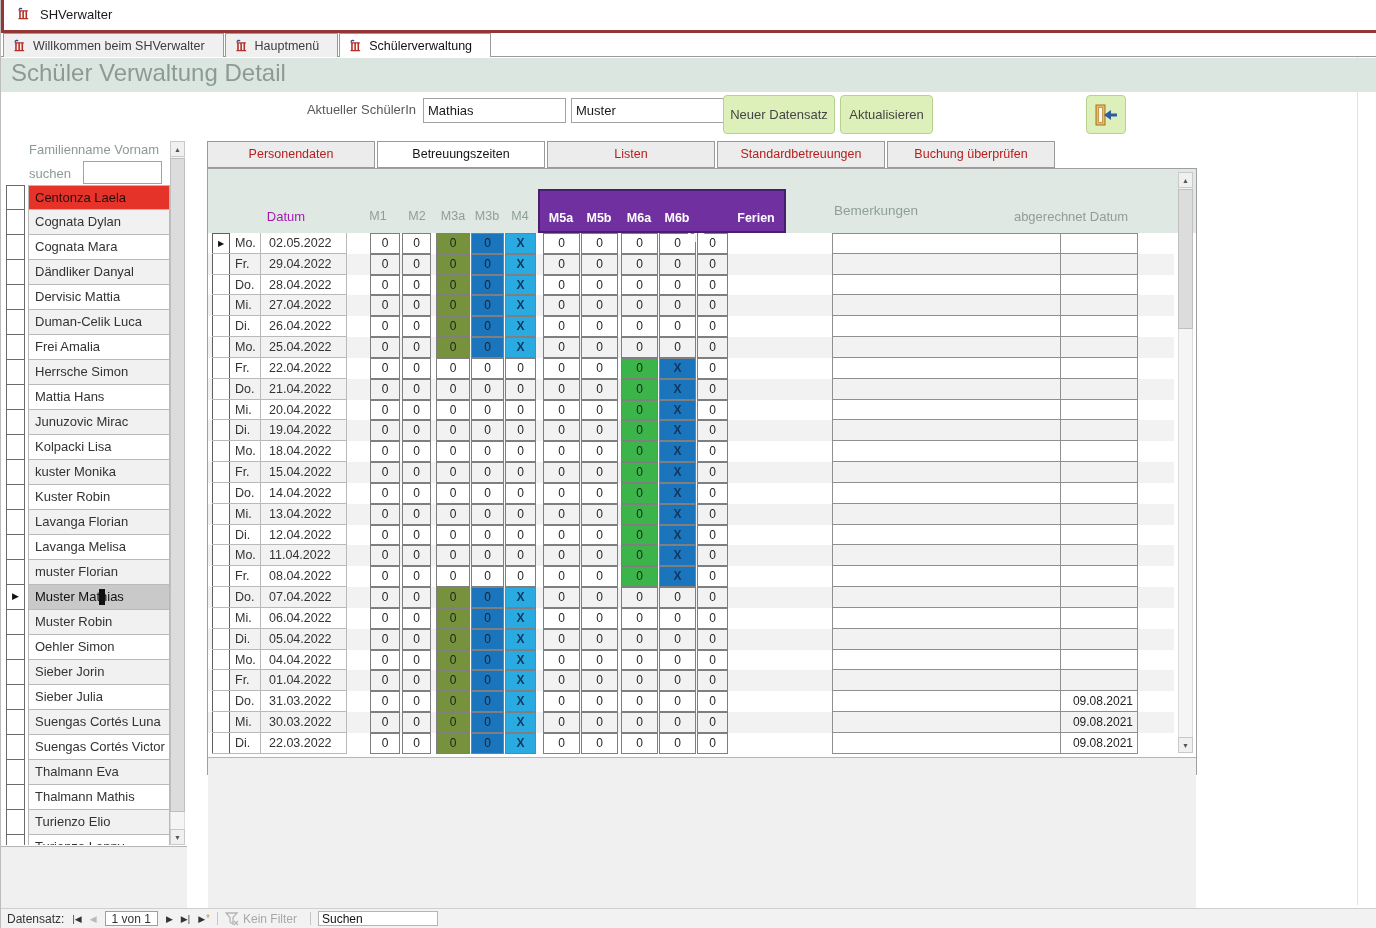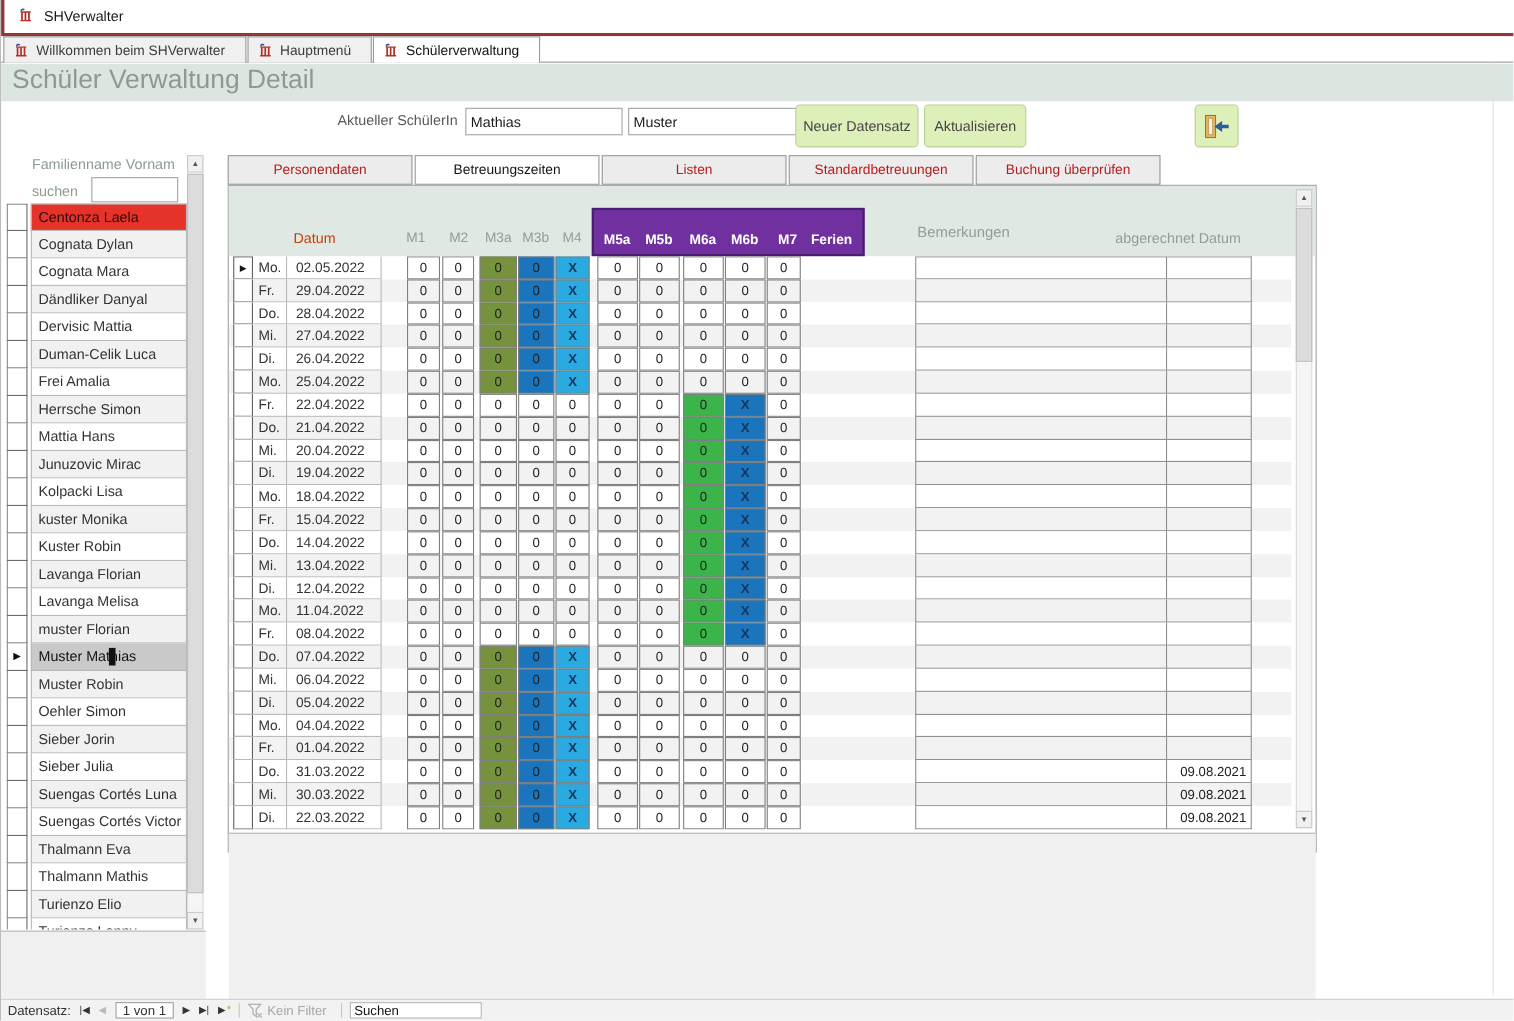--- a/index.html
+++ b/index.html
@@ -58,21 +58,21 @@
 
 .dtabs{position:absolute;left:206px;top:141px;width:848px;height:27px;display:flex;z-index:4;}
 .dtab{flex:1;height:27px;background:#ececec;border:1px solid #9a9a9a;text-align:center;line-height:25px;font-size:12.5px;color:#b91c1c;margin-right:2px;position:relative;white-space:nowrap;overflow:hidden;}
 .dtab:last-child{margin-right:0;}
 .dtab.active{background:#fff;color:#151515;z-index:5;}
 .dtab.active::after{content:"";position:absolute;left:0;right:0;bottom:-2px;height:2px;background:#fff;}
 
 
 .panel{position:absolute;left:206px;top:168px;width:990px;height:607px;border:1px solid #9f9f9f;background:#fff;}
 .ghead{position:absolute;left:0;top:0;width:988px;height:64px;background:#dfe8e2;}
-.h-datum{position:absolute;left:38px;top:40px;width:80px;text-align:center;font-size:13px;color:#c2410c;}
+.h-datum{position:absolute;left:38px;top:40px;width:80px;text-align:center;font-size:13px;color:#a21caf;}
 .mlab{position:absolute;top:40px;transform:translateX(-50%);font-size:12.5px;color:#8f9f97;}
 .purple{position:absolute;left:330px;top:20px;width:248px;height:44px;background:#7030a0;border:2px solid #4a1e6e;}
 .plab{position:absolute;top:42px;transform:translateX(-50%);font-size:12.5px;color:#fff;font-weight:600;z-index:2;}
 .h-bem{position:absolute;left:598px;top:34px;width:140px;text-align:center;font-size:13.5px;color:#8f9f97;}
 .h-abg{position:absolute;left:788px;top:40px;width:150px;text-align:center;font-size:13px;color:#8f9f97;}
 .gbody{position:absolute;left:0;top:64px;width:968px;height:521px;overflow:hidden;}
 .grow{position:relative;height:20.84px;width:966px;background:#fff;}
 .grow.alt{background:#f2f2f2;}
 .grow::after{content:"";position:absolute;left:4px;bottom:0;width:135px;height:1px;background:#b9b9b9;}
 .gsel{position:absolute;left:4px;top:0;width:18px;height:100%;background:#fff;border:1px solid #5f5f5f;border-top:none;font-size:8px;line-height:19px;text-align:center;color:#111;}
@@ -321,21 +321,21 @@
       <span class="h-abg">abgerechnet Datum</span>
     <div class="mlab" style="left: 170px;">M1</div>
         <div class="mlab" style="left: 209px;">M2</div>
         <div class="mlab" style="left: 245px;">M3a</div>
         <div class="mlab" style="left: 279px;">M3b</div>
         <div class="mlab" style="left: 312px;">M4</div>
         <div class="plab" style="left: 353px;">M5a</div>
         <div class="plab" style="left: 391px;">M5b</div>
         <div class="plab" style="left: 431px;">M6a</div>
         <div class="plab" style="left: 469px;">M6b</div>
-        <div class="plab" style="left: 508px;">M7</div>
+        <div class="plab" style="left: 488px; margin-top: 20px;">M7</div>
         <div class="plab" style="left: 548px;">Ferien</div>
       </div>
     <div class="gbody">
         <div class="grow">
           <div class="gsel">▶</div>
           <div class="gday">Mo.</div>
           <div class="gdate">02.05.2022</div>
           <div class="vbox c-none" style="left: 162px; width: 30px;">0</div>
           <div class="vbox c-none" style="left: 194px; width: 29px;">0</div>
           <div class="vbox c-olive" style="left: 228px; width: 34px;">0</div>

